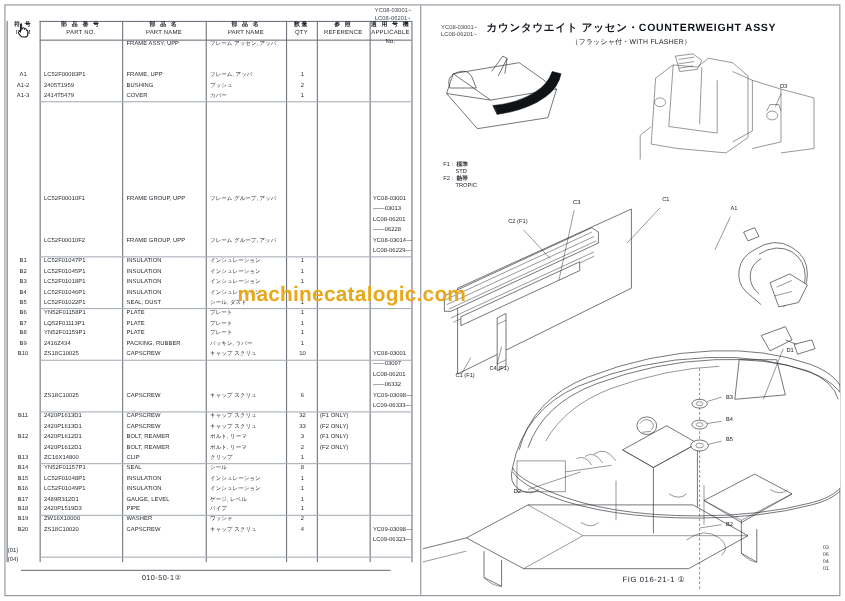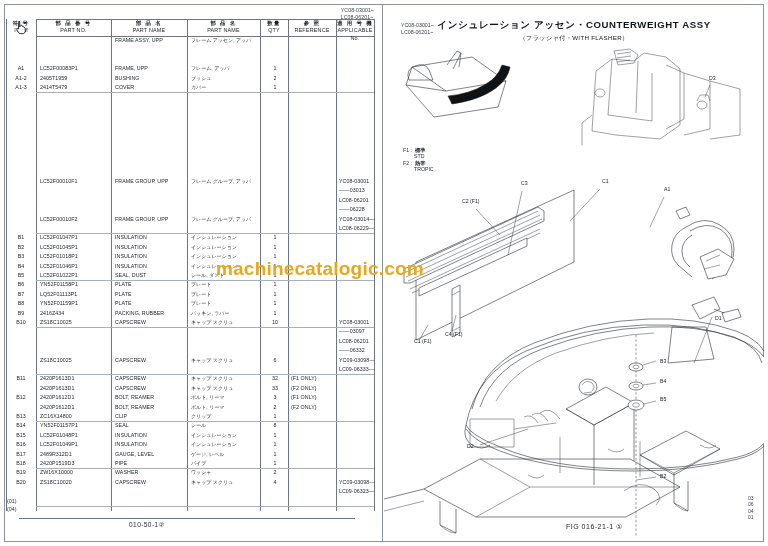--- a/index.html
+++ b/index.html
@@ -617,21 +617,21 @@
   </div>
 
   <div class="right">
 
     <div class="r-codes">
       <div>YC08-03001~</div>
       <div>LC08-06201~</div>
     </div>
 
     <div class="r-title">
-      <div class="t1">インシュレーション アッセン・COUNTERWEIGHT ASSY</div>
+      <div class="t1">カウンタウエイト アッセン・COUNTERWEIGHT ASSY</div>
       <div class="t2">（フラッシャ付・WITH FLASHER）</div>
     </div>
 
     <div class="legend">
       <div class="lr">
         <span>F1 :</span>
         <b>標準</b>
       </div>
       <div class="ind">STD</div>
       <div class="lr">

